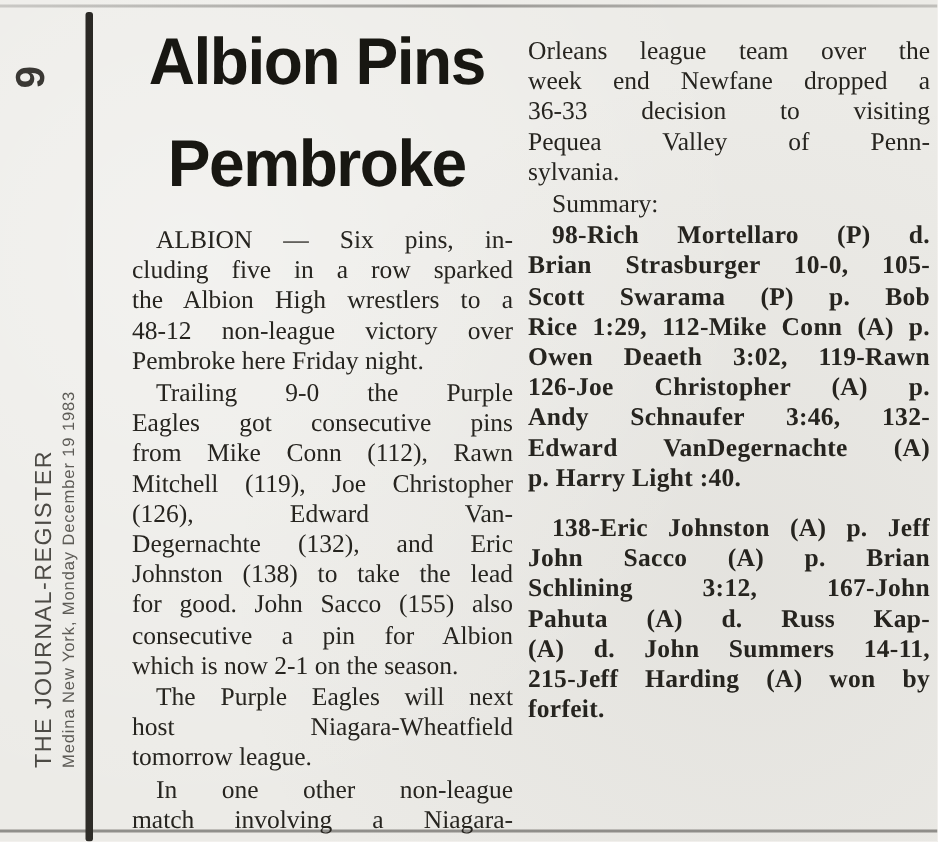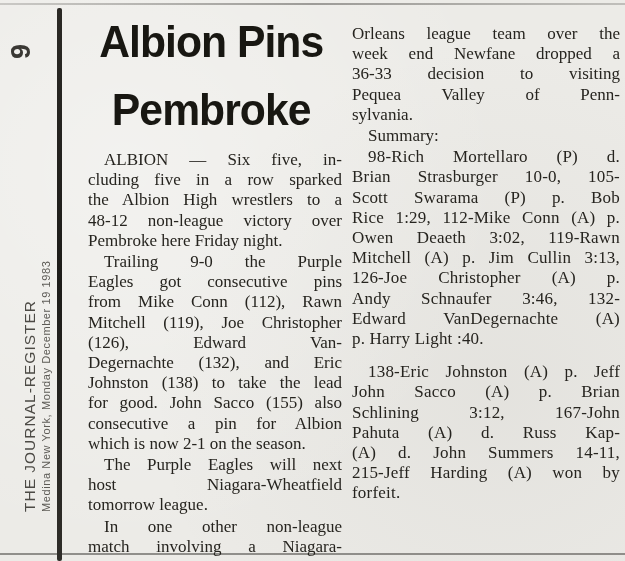--- a/index.html
+++ b/index.html
@@ -37,21 +37,21 @@
               font-family:"Liberation Sans", sans-serif; font-weight:bold;
               font-size:44px; line-height:1.55; color:#181712; letter-spacing:-1px;
               transform:scaleX(.97); transform-origin:left top; }
 
   
   .col { position:absolute; font-size:17px; line-height:20.2px; color:#26241f; }
   .col-left  { left:88px;  top:150px; width:254px; }
   .col-right { left:352px; top:24px;  width:268px; }
 
   .para { margin:0 0 1px 0; }
-  .para.bold { font-weight:normal; letter-spacing:.2px; }
+  .para.bold { font-weight:bold; letter-spacing:.2px; }
   .para.gap-before { margin-top:13px; }
   .line { text-align:justify; text-align-last:justify; white-space:normal; }
   .line.last { text-align-last:left; }
   .line.indent { text-indent:16px; }
 </style>
 </head>
 <body>
 
 <div class="scan">
 
@@ -67,21 +67,21 @@
 
   <div class="column-rule"></div>
 
   <div class="headline">
     <div>Albion Pins</div>
     <div>Pembroke</div>
   </div>
 
   <div class="col col-left">
       <div class="para">
-        <div class="line indent">ALBION — Six five, in-</div>
+        <div class="line indent">ALBION — Six pins, in-</div>
         <div class="line">cluding five in a row sparked</div>
         <div class="line">the Albion High wrestlers to a</div>
         <div class="line">48-12 non-league victory over</div>
         <div class="line last">Pembroke here Friday night.</div>
       </div>
       <div class="para">
         <div class="line indent">Trailing 9-0 the Purple</div>
         <div class="line">Eagles got consecutive pins</div>
         <div class="line">from Mike Conn (112), Rawn</div>
         <div class="line">Mitchell (119), Joe Christopher</div>
@@ -113,21 +113,20 @@
       </div>
       <div class="para">
         <div class="line indent last">Summary:</div>
       </div>
       <div class="para bold">
         <div class="line indent">98-Rich Mortellaro (P) d.</div>
         <div class="line">Brian Strasburger 10-0, 105-</div>
         <div class="line">Scott Swarama (P) p. Bob</div>
         <div class="line">Rice 1:29, 112-Mike Conn (A) p.</div>
         <div class="line">Owen Deaeth 3:02, 119-Rawn</div>
-        <div class="line">Mitchell (A) p. Jim Cullin 3:13,</div>
         <div class="line">126-Joe Christopher (A) p.</div>
         <div class="line">Andy Schnaufer 3:46, 132-</div>
         <div class="line">Edward VanDegernachte (A)</div>
         <div class="line last">p. Harry Light :40.</div>
       </div>
       <div class="para bold gap-before">
         <div class="line indent">138-Eric Johnston (A) p. Jeff</div>
         <div class="line">John Sacco (A) p. Brian</div>
         <div class="line">Schlining 3:12, 167-John</div>
         <div class="line">Pahuta (A) d. Russ Kap-</div>

